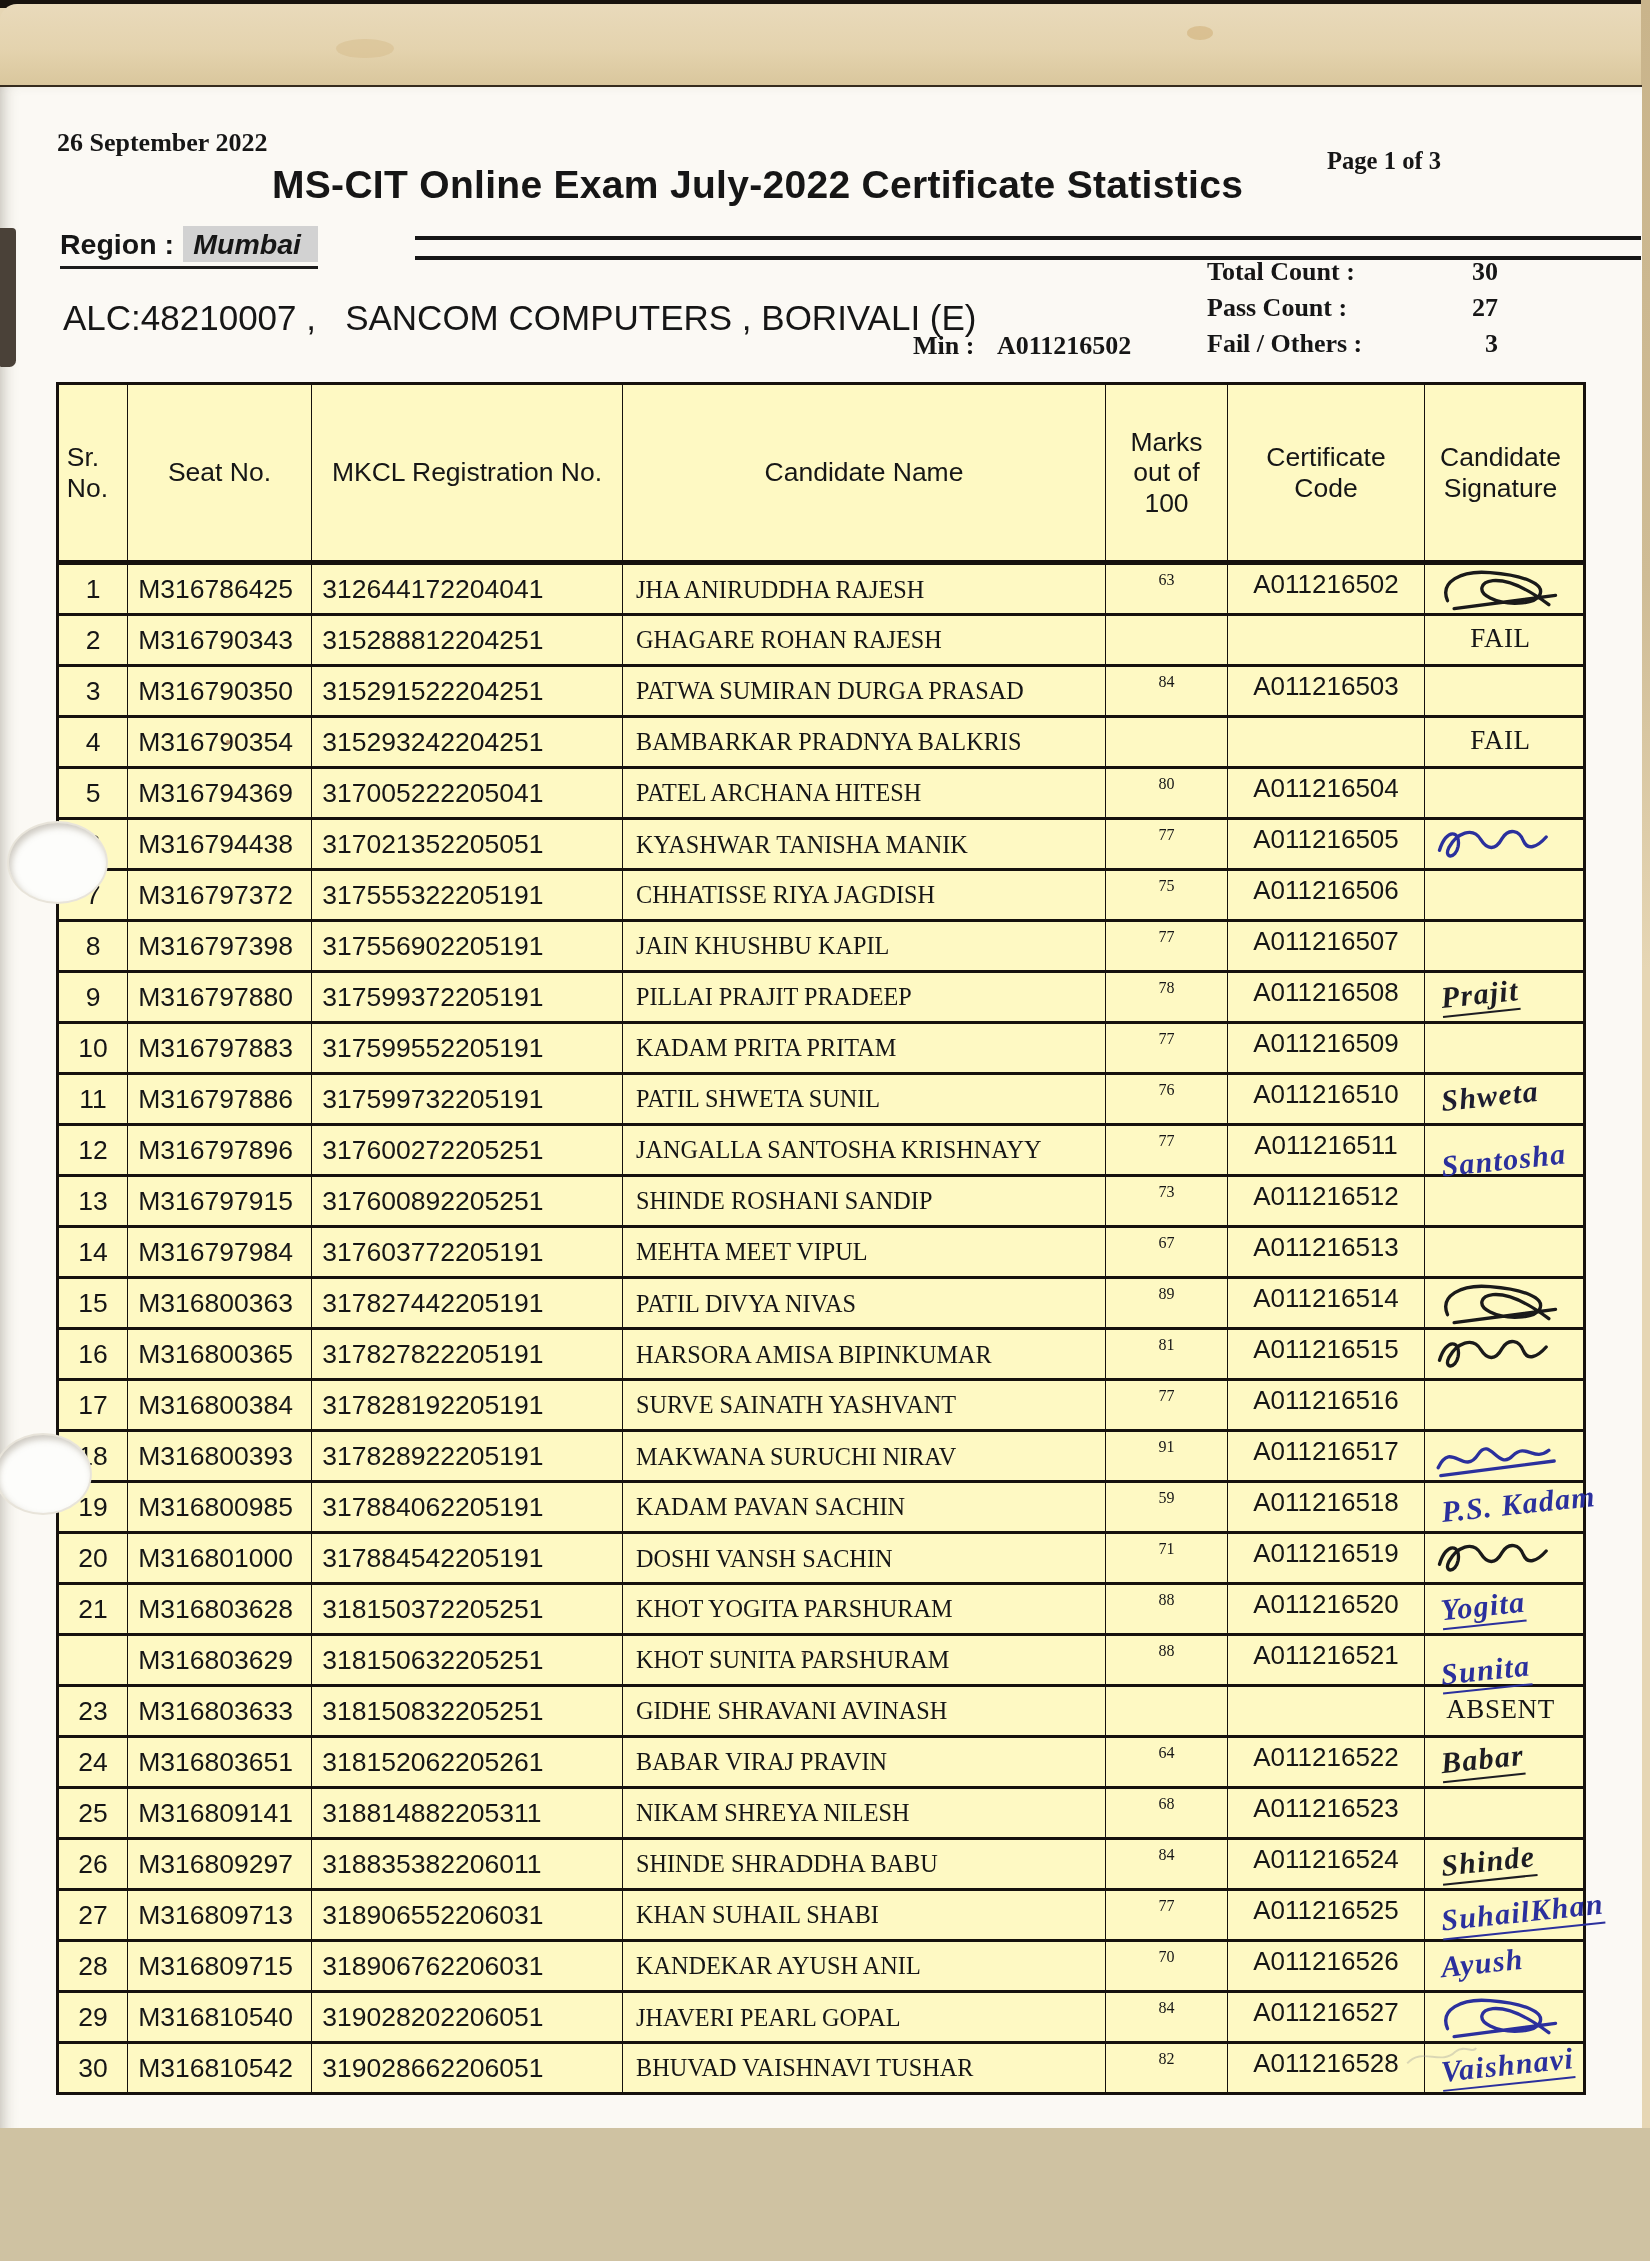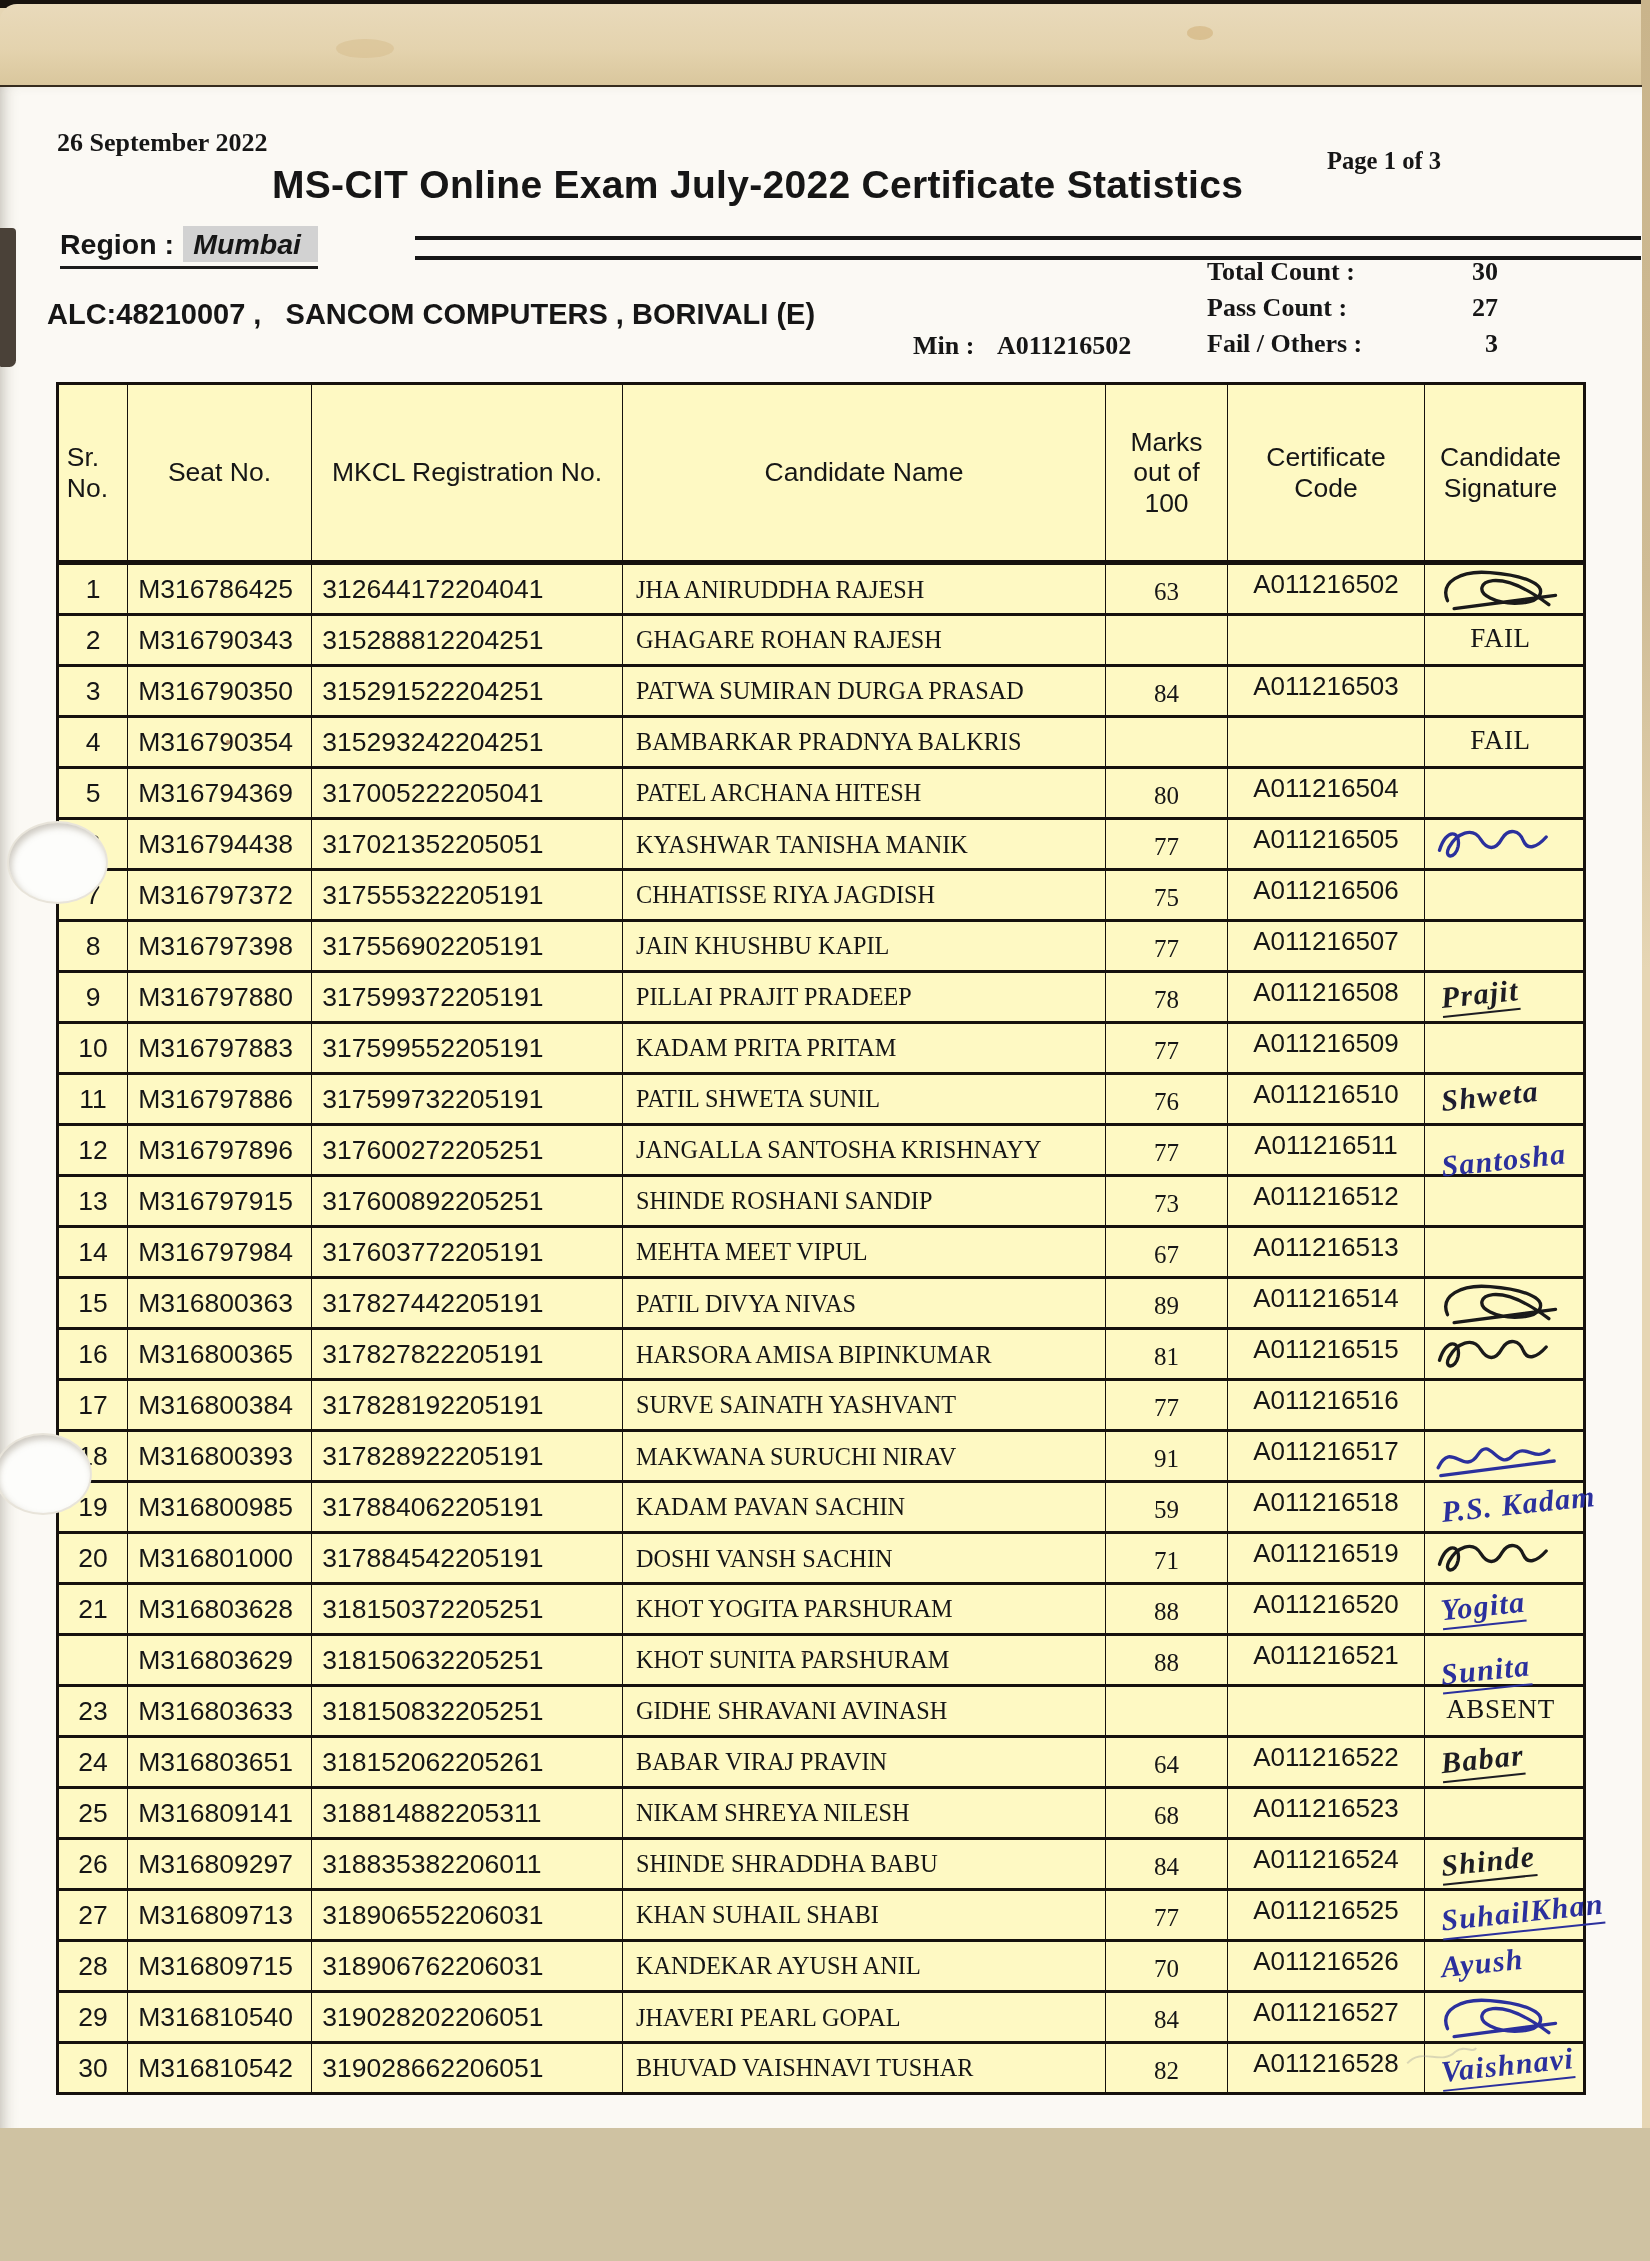--- a/index.html
+++ b/index.html
@@ -29,39 +29,39 @@
   .region-value{background:#d2d2d2;padding:1.9px 17px 1.9px 10.3px;margin-left:9px;font-style:italic;}
   .double-rule{position:absolute;left:415px;top:149px;width:1226px;height:15.5px;
                border-top:4.5px solid #171717;border-bottom:4.5px solid #171717;}
   .mm-block{position:absolute;left:913px;top:169px;font-family:"Liberation Serif","DejaVu Serif",serif;
             font-weight:bold;font-size:26px;line-height:36px;white-space:pre;}
   .mm-label{display:inline-block;width:84px;}
   .tot-block{position:absolute;left:1207px;top:167px;font-family:"Liberation Serif","DejaVu Serif",serif;
              font-weight:bold;font-size:26px;line-height:36px;}
   .tot-label{display:inline-block;width:213px;white-space:pre;}
   .tot-value{display:inline-block;width:78px;text-align:right;}
-  .alc-line{position:absolute;left:47px;top:211px;font-size:29px;font-weight:bold;white-space:pre;}
+  .alc-line{position:absolute;left:63px;top:211px;font-size:35px;font-weight:normal;white-space:pre;}
   
   .rtable{position:absolute;left:56px;top:295px;width:1524px;border:3.2px solid #16120e;background:#fef9c3;}
   .thead,.trow{display:grid;grid-template-columns:69px 184px 311px 483px 122px 197px 151px;}
   .thead{height:175px;border-bottom:5.8px solid #16120e;}
   .trow{height:48px;border-bottom:3.2px solid #16120e;}
   .trow:last-child{border-bottom:none;}
   .hcell,.tcell{border-right:1.9px solid #16120e;box-sizing:border-box;overflow:visible;}
   .hcell:last-child,.tcell:last-child{border-right:none;}
   .hcell{display:flex;align-items:center;justify-content:center;text-align:center;
          font-size:26.5px;line-height:1.14;padding:0 6.5px;}
   .hcell:first-child{justify-content:flex-start;text-align:left;padding-left:7.8px;}
   .tcell{display:flex;align-items:center;font-size:26.5px;}
   .c-sr{justify-content:center;}
   .c-seat,.c-mkcl{padding-left:10.3px;}
   .c-name{font-family:"Liberation Serif","DejaVu Serif",serif;font-size:25px;padding-left:13px;white-space:nowrap;}
   .c-name span{display:inline-block;transform:scaleX(.97);transform-origin:left center;}
-  .c-marks{font-family:"Liberation Serif","DejaVu Serif",serif;font-size:25px;
-           align-items:flex-start;justify-content:center;padding-top:13px;}
+  .c-marks{font-family:"Liberation Serif","DejaVu Serif",serif;font-size:16px;
+           align-items:flex-start;justify-content:center;padding-top:6px;}
   .c-cert{font-size:26px;align-items:flex-start;justify-content:center;padding-top:3.9px;}
   .c-sig{position:relative;align-items:flex-start;}
   .sig-status{font-family:"Liberation Serif","DejaVu Serif",serif;font-size:27px;letter-spacing:0.6px;
               margin:6.5px auto 0 auto;}
   .sig-text{font-family:"Liberation Serif","DejaVu Serif",serif;font-style:italic;font-weight:700;
             font-size:30px;letter-spacing:1.3px;display:inline-block;transform:rotate(-6deg);
             margin:3.9px 0 0 15.5px;white-space:nowrap;}
   .sig-underline{border-bottom:2.6px solid currentColor;padding-bottom:1.3px;}
   .sig-drop{position:relative;top:13px;}
   .sig-svg{margin:1.3px 0 0 9px;}

